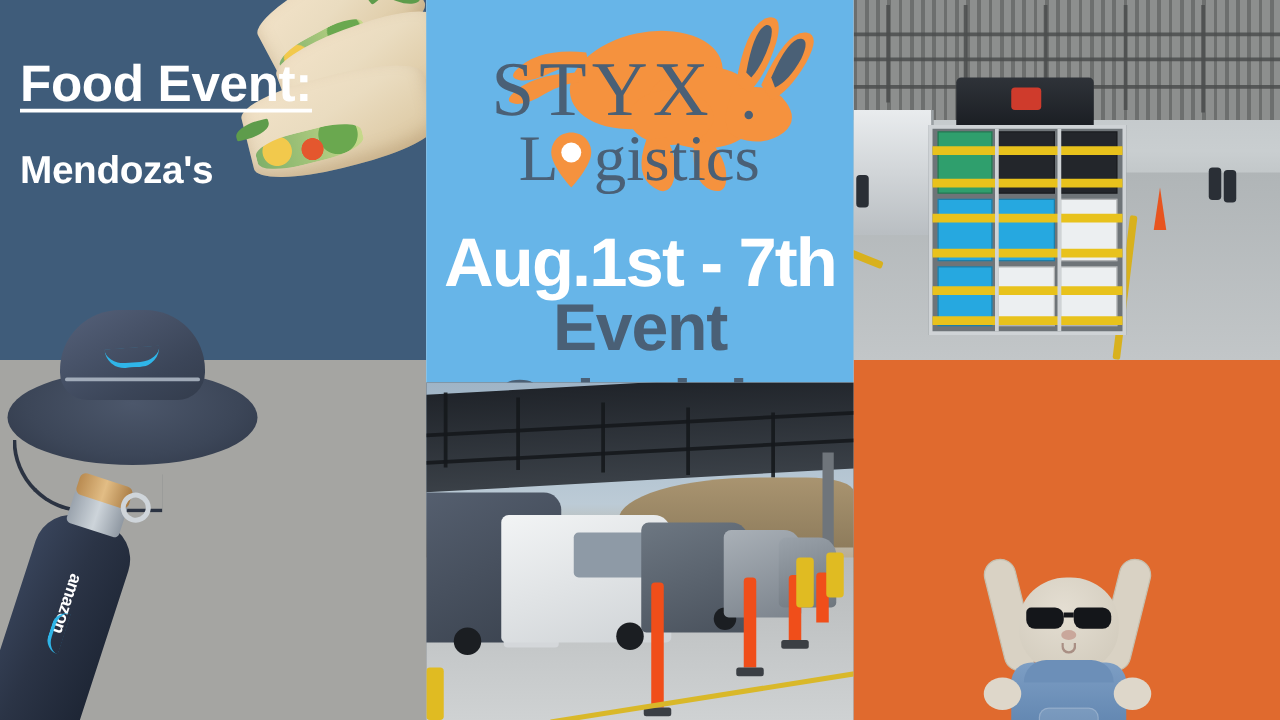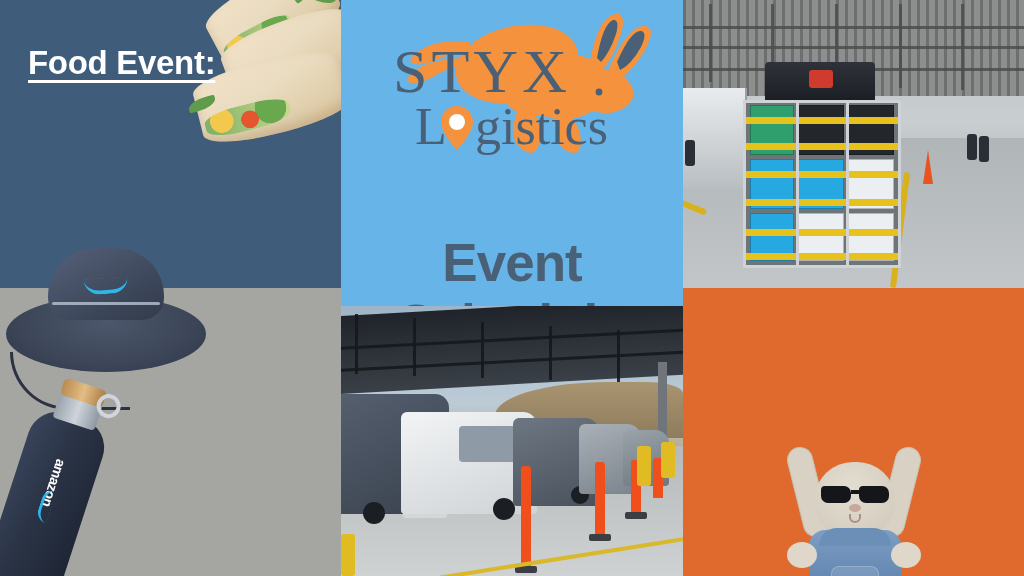--- a/index.html
+++ b/index.html
@@ -21,21 +21,21 @@
   #panel-bunny     { left:683px; top:288px; width:341px; height:288px; background:#e06a2e; }
 
   
   .heading {
     font-weight:bold; color:#ffffff; letter-spacing:-0.3px;
     text-decoration:underline; text-underline-offset:6px;
     text-decoration-thickness:3px;
   }
   .body-text { font-weight:bold; color:#ffffff; line-height:1.18; letter-spacing:-0.3px; }
 
-  #food-heading { position:absolute; left:28px; top:44px; font-size:33px; }
+  #food-heading { position:absolute; left:16px; top:44px; font-size:41px; }
   #food-body    { position:absolute; left:16px; top:118px; width:300px; font-size:31px; }
 
   #raffle-heading { position:absolute; right:18px; top:340px; font-size:30px; text-align:right; }
   #raffle-body    { position:absolute; right:18px; top:415px; width:230px; font-size:33px; text-align:right; }
 
   #bunny-heading { position:absolute; left:0; right:0; top:316px; font-size:30px; text-align:center; }
   #bunny-body    { position:absolute; left:0; right:0; top:392px; font-size:31px; text-align:center; text-decoration:none; }
 
   #sched-line1 {
     position:absolute; left:0; right:0; top:178px; text-align:center;
@@ -187,20 +187,21 @@
         <div class="filling"></div>
       </div>
       <div class="leaf" style="left:110px; top:-4px; width:30px; height:14px; transform:rotate(-40deg);"></div>
       <div class="leaf" style="left:132px; top:6px; width:24px; height:11px; transform:rotate(20deg);"></div>
       <div class="leaf" style="left:8px; top:112px; width:28px; height:12px; transform:rotate(165deg);"></div>
     </div>
 
     <div class="heading" id="food-heading">Food Event:</div>
 
     <div class="body-text" id="food-body">
+      <div>Mendoza's</div>
     </div>
   </div>
 
   <div class="panel" id="panel-raffle">
     
   </div>
 
   <div id="hat">
     <div class="hat-brim"></div>
     <div class="hat-crown"></div>
@@ -253,20 +254,21 @@
 
         <text x="74" y="136" font-family="'Liberation Serif', serif" font-size="52" fill="#4A6076">L</text>
         <g transform="translate(100,98)">
           <path d="M16 0 C7 0 0 7 0 16 C0 27 16 44 16 44 C16 44 32 27 32 16 C32 7 25 0 16 0 Z" fill="#F5923E"></path>
           <circle cx="16" cy="16" r="8" fill="#FFFFFF"></circle>
         </g>
         <text x="134" y="136" font-family="'Liberation Serif', serif" font-size="52" fill="#4A6076">gistics</text>
       </svg>
     </div>
 
+    <div id="sched-line1">Aug.1st - 7th</div>
     <div id="sched-line2">Event Schedule</div>
   </div>
 
   <div class="panel" id="panel-vans">
     <div id="vans-scene">
       <div class="van-canopy"></div>
       <div class="van-truss2" style="left:0;  top:30px; width:120%; transform:skewY(-3deg);"></div>
       <div class="van-truss2" style="left:0;  top:52px; width:120%; transform:skewY(-3deg);"></div>
       <div class="van-truss2" style="left:14px; top:8px; width:3px; height:60px;"></div>
       <div class="van-truss2" style="left:72px; top:12px; width:3px; height:58px;"></div>

